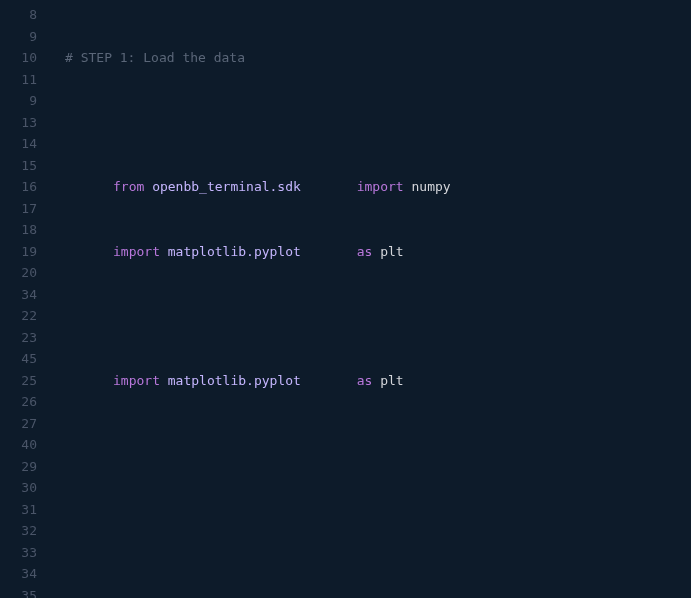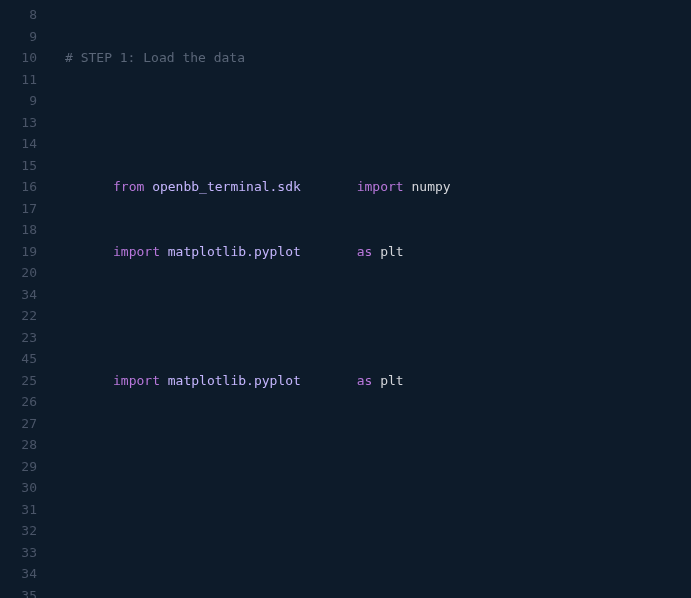--- a/index.html
+++ b/index.html
@@ -62,21 +62,21 @@
     <div class="gutter-line">18</div>
     <div class="gutter-line">19</div>
     <div class="gutter-line">20</div>
     <div class="gutter-line">34</div>
     <div class="gutter-line">22</div>
     <div class="gutter-line">23</div>
     <div class="gutter-line">45</div>
     <div class="gutter-line">25</div>
     <div class="gutter-line">26</div>
     <div class="gutter-line">27</div>
-    <div class="gutter-line">28</div>
+    <div class="gutter-line">40</div>
     <div class="gutter-line">29</div>
     <div class="gutter-line">30</div>
     <div class="gutter-line">31</div>
     <div class="gutter-line">32</div>
     <div class="gutter-line">33</div>
     <div class="gutter-line">34</div>
     <div class="gutter-line">35</div>
   </div>
 
   <div class="code">

